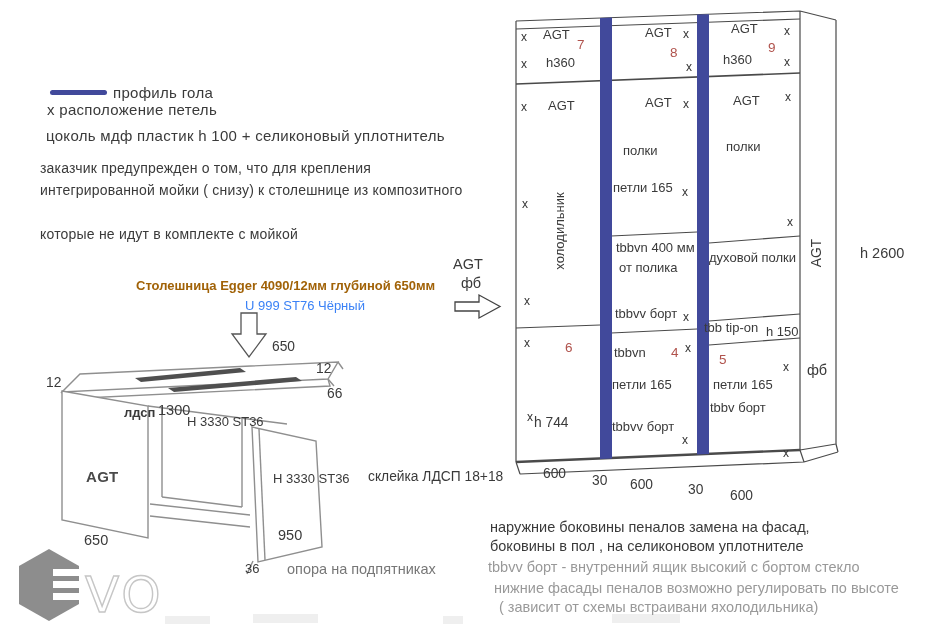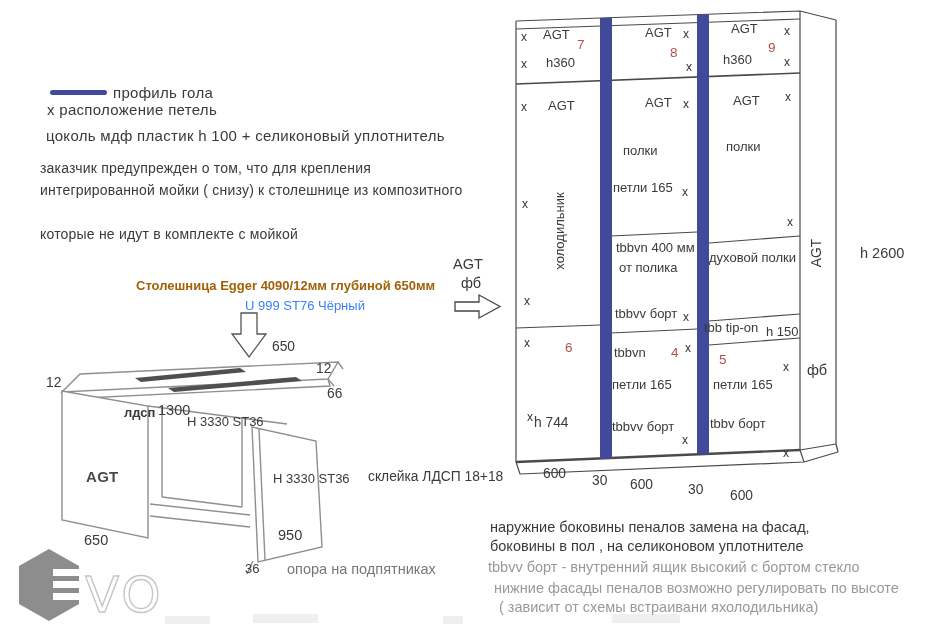--- a/index.html
+++ b/index.html
@@ -154,21 +154,21 @@
   <div class="lbl c13" style="left:733px;top:94px;">AGT</div>
   <div class="lbl xm" style="left:785px;top:91px;">x</div>
   <div class="lbl c13" style="left:726px;top:140px;">полки</div>
   <div class="lbl xm" style="left:787px;top:216px;">x</div>
   <div class="lbl c13" style="left:709px;top:251px;">духовой полки</div>
   <div class="lbl c13" style="left:704px;top:321px;">tbb tip-on</div>
   <div class="lbl c13" style="left:766px;top:325px;">h 150</div>
   <div class="lbl red" style="left:719px;top:353px;">5</div>
   <div class="lbl xm" style="left:783px;top:361px;">x</div>
   <div class="lbl c13" style="left:713px;top:378px;">петли 165</div>
-  <div class="lbl c13" style="left:710px;top:417px;">tbbv борт</div>
+  <div class="lbl c13" style="left:710px;top:401px;">tbbv борт</div>
   <div class="lbl xm" style="left:783px;top:447px;">x</div>
 
   <div class="lbl c14 vert" style="left:817px;top:253px;">AGT</div>
   <div class="lbl c15" style="left:807px;top:363px;">фб</div>
   <div class="lbl c15" style="left:860px;top:246px;">h 2600</div>
 
   <div class="lbl c14" style="left:543px;top:467px;">600</div>
   <div class="lbl c14" style="left:592px;top:474px;">30</div>
   <div class="lbl c14" style="left:630px;top:478px;">600</div>
   <div class="lbl c14" style="left:688px;top:483px;">30</div>

